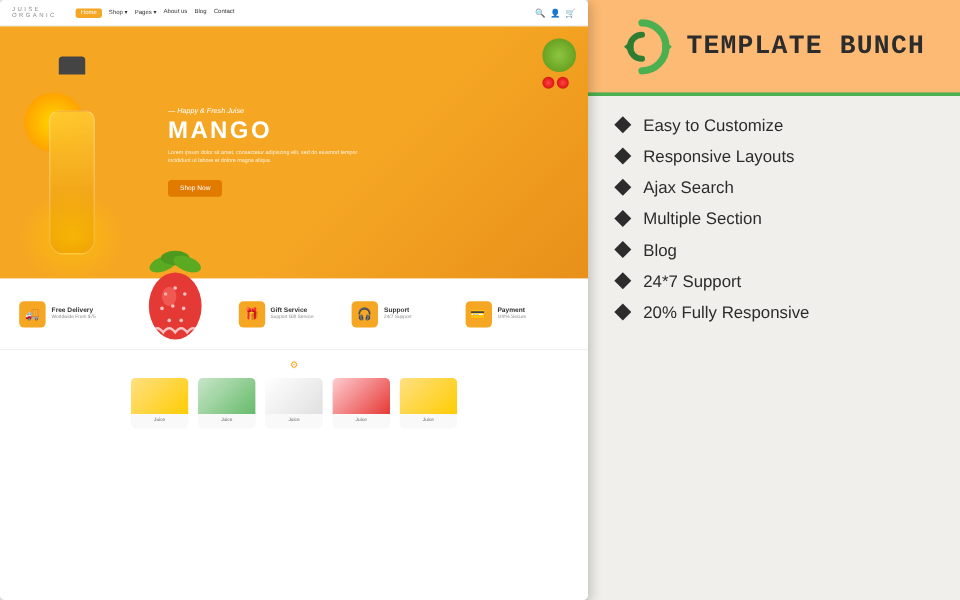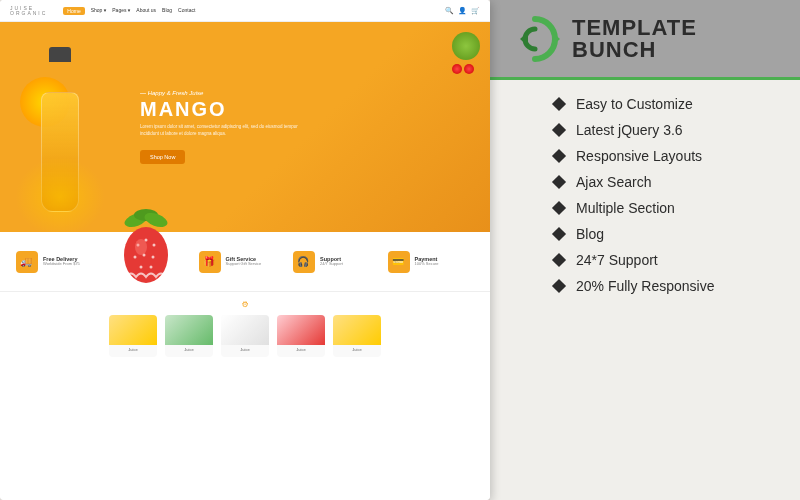--- a/index.html
+++ b/index.html
@@ -295,27 +295,28 @@
     
     .info-panel {
       flex: 1;
       background: #f0efeb;
       display: flex;
       flex-direction: column;
       padding: 0;
     }
 
     .brand-header {
-      background: #a3a3a3;
+      background: #fdba74;
       border-bottom: 3px solid #4caf50;
       padding: 16px 20px;
       display: flex;
       align-items: center;
       gap: 12px;
       height: 80px;
+      font-family: Liberation Mono, monospace;
     }
 
     .brand-logo-icon {
       width: 50px;
       height: 50px;
       flex-shrink: 0;
     }
 
     .brand-name-text {
       font-size: 22px;
@@ -325,21 +326,20 @@
       text-transform: uppercase;
       line-height: 1;
     }
 
     .features-list {
       padding: 16px 24px;
       display: flex;
       flex-direction: column;
       gap: 10px;
       flex: 1;
-      margin-left: 40px;
     }
 
     .feature-row {
       display: flex;
       align-items: center;
       gap: 12px;
     }
 
     .diamond-bullet {
       width: 10px;
@@ -511,24 +511,20 @@
     <div class="brand-name-text">TEMPLATE BUNCH</div>
   </div>
 
   <div class="features-list">
 
     <div class="feature-row">
       <div class="diamond-bullet"></div>
       <span class="feature-label">Easy to Customize</span>
     </div>
 
-    <div class="feature-row">
-      <div class="diamond-bullet"></div>
-      <span class="feature-label">Latest jQuery 3.6</span>
-    </div>
 
     <div class="feature-row">
       <div class="diamond-bullet"></div>
       <span class="feature-label">Responsive Layouts</span>
     </div>
 
     <div class="feature-row">
       <div class="diamond-bullet"></div>
       <span class="feature-label">Ajax Search</span>
     </div>

